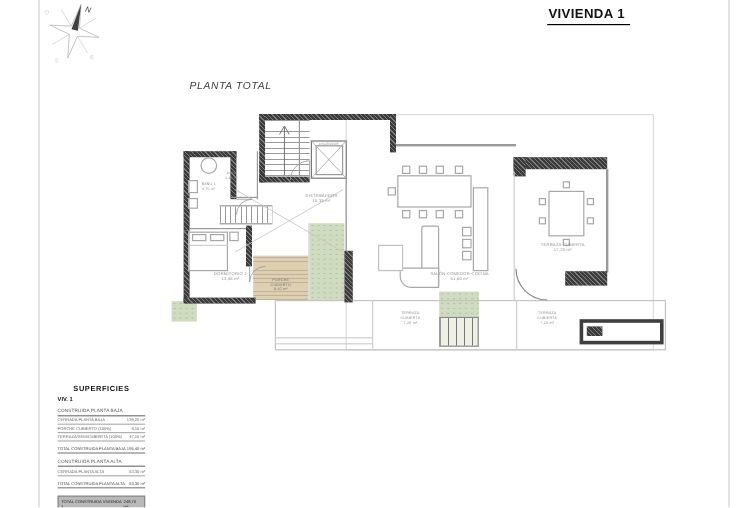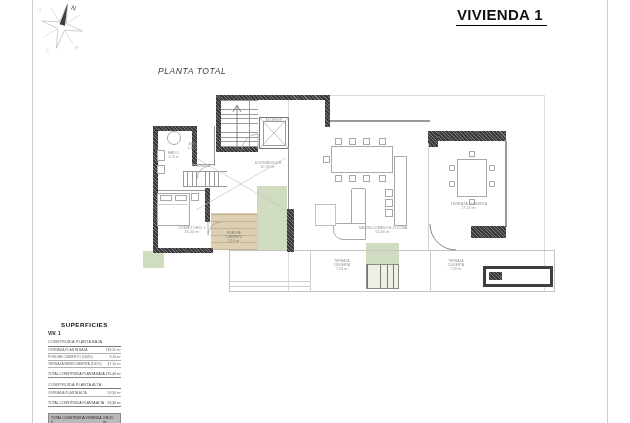--- a/index.html
+++ b/index.html
@@ -20,21 +20,21 @@
   .stairsV{position:absolute;background:#fff;
         background-image:repeating-linear-gradient(to bottom,#9a9a9a 0 .8px,transparent .8px 4.6px);}
   .stairsH{position:absolute;background:#fff;border-top:.8px solid #999;border-bottom:.8px solid #999;box-sizing:border-box;
         background-image:repeating-linear-gradient(90deg,#999 0 .8px,transparent .8px 4.4px);}
   .room-label{position:absolute;font-size:3.4px;color:#8a8a8a;text-align:center;line-height:1.3;letter-spacing:.2px;}
   .room-label .area{display:block;}
   .slats{position:absolute;border:.8px solid #888;box-sizing:border-box;
          background:#eef0e4;background-image:repeating-linear-gradient(90deg,#777 0 .8px,transparent .8px 6.6px);}
   .roof{position:absolute;border:.8px solid #dcdcdc;box-sizing:border-box;}
   
-  #vivienda-title{position:absolute;left:456px;top:6px;font-size:15px;font-weight:bold;color:#111;
+  #vivienda-title{position:absolute;left:456px;top:6px;font-size:11px;font-weight:bold;color:#111;
                   letter-spacing:.3px;border-bottom:1.6px solid #000;padding:0 4px 2px 1px;}
   #plan-title{position:absolute;left:158px;top:66px;font-size:8.5px;font-style:italic;color:#3a3a3a;letter-spacing:.6px;}
   #watermark{position:absolute;left:219px;top:222px;font-size:13px;color:rgba(185,185,185,.65);
              letter-spacing:5px;z-index:40;}
   
   #sup{position:absolute;left:48px;top:321px;width:73px;color:#444;z-index:30;}
   .sup-title{font-size:6.2px;font-weight:bold;color:#111;text-align:center;letter-spacing:.5px;}
   .sup-sub{font-size:4.8px;font-weight:bold;color:#111;margin-top:2.5px;}
   .sup-h{font-size:3.9px;color:#555;border-bottom:.7px solid #777;padding:3.5px 0 1.5px;letter-spacing:.1px;}
   .sup-row{display:flex;justify-content:space-between;font-size:3.4px;color:#666;

